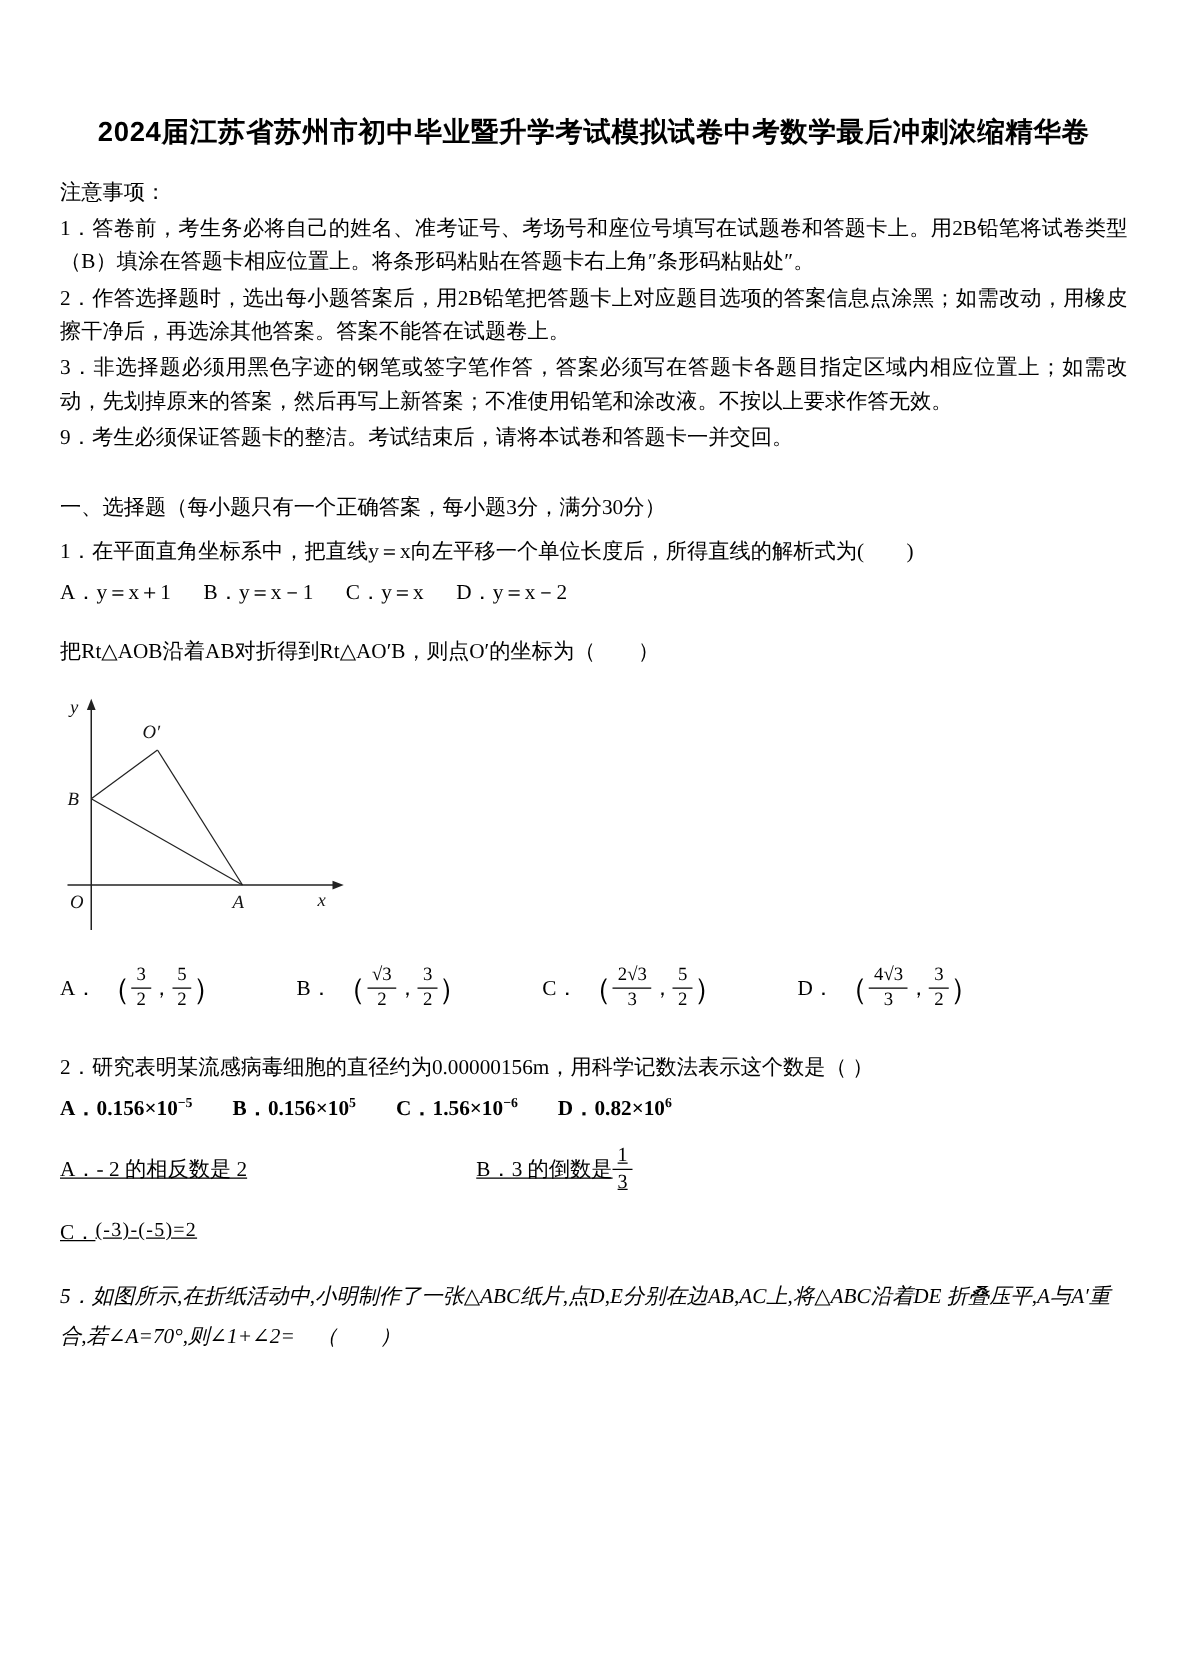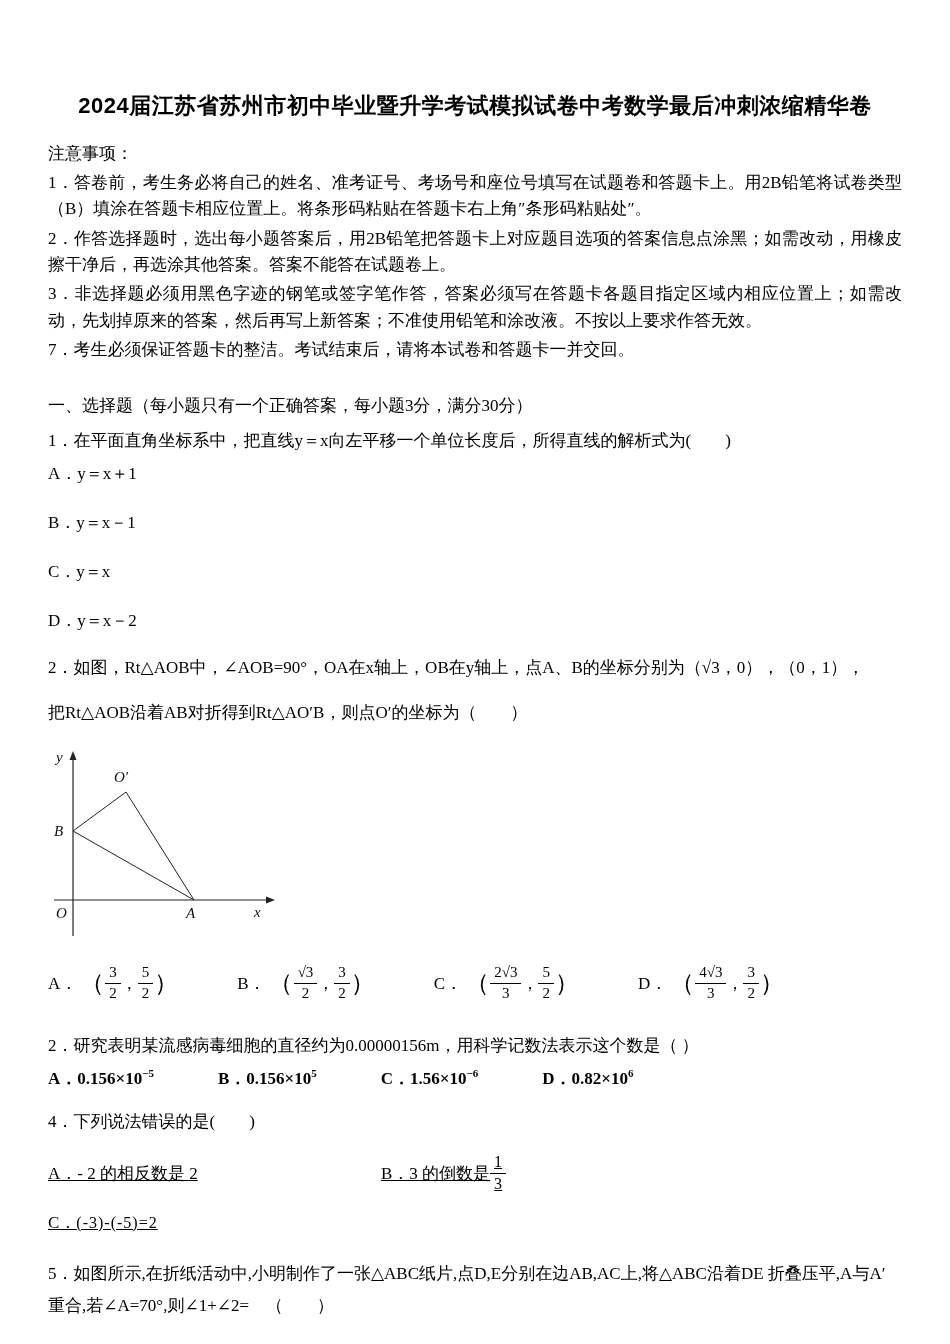--- a/index.html
+++ b/index.html
@@ -10,78 +10,77 @@
     font-size:17px; padding:92px 45px 60px 45px; position:relative;
   }
   .title {
     font-family:"Liberation Sans","DejaVu Sans",sans-serif;
     font-size:22px; font-weight:bold; text-align:center;
     letter-spacing:0.5px; margin-bottom:20px; line-height:1.3;
   }
   .notice p { line-height:1.55; margin-bottom:3px; text-align:justify; }
   .section-heading { margin-top:30px; margin-bottom:8px; line-height:1.5; }
   .stem { line-height:1.6; }
-  .q-options-line { margin:8px 0 22px 0; display:flex; gap:26px;flex-direction:column; }
+  .q-options-line { margin:8px 0 22px 0; display:flex; gap:26px; }
   .question { margin-bottom:6px; }
 
   .stem-q2a { margin-top:14px; margin-bottom:18px; }
   .stem-q2b { margin-bottom:22px; }
 
   .figure-wrap { margin:6px 0 16px 0; }
   .figtext { font-style:italic; font-size:15px; font-family:"Liberation Serif","DejaVu Serif",serif; fill:#111; }
 
   .q2-options { display:flex; gap:58px; align-items:center; margin:10px 0 30px 0; }
   .q2-option { display:flex; align-items:center; }
   .opt-label { margin-right:2px; }
   .paren { font-size:24px; font-weight:400; padding:0 1px; }
   .frac { display:inline-block; text-align:center; vertical-align:middle; font-size:15px; line-height:1.15; }
   .frac .num { display:block; padding:0 4px 1px 4px; border-bottom:1px solid #000; }
   .frac .den { display:block; padding:1px 4px 0 4px; }
 
-  .q3-options { display:flex; gap:64px; margin:8px 0 18px 0; }
+  .q3-options { display:flex; gap:32px; margin:8px 0 18px 0; }
   .q3-options sup { font-size:11px; }
   .q3-opt { font-weight:bold; }
 
   .q4-row { display:flex; align-items:center; margin:18px 0;text-decoration:underline; }
   .q4-cell-left { width:333px; display:flex; align-items:center; }
   .q4-cell-right { display:flex; align-items:center; }
   .math-lg { font-size:16px; letter-spacing:1px; }
   .frac-b { font-size:16px; }
 
-  .stem-q5 { margin-top:24px; line-height:1.9; }
+  .stem-q5 { margin-top:24px; line-height:1.9;font-style:italic; }
 </style>
 </head>
 <body>
 
 <div class="page">
 
   <h1 class="title">2024届江苏省苏州市初中毕业暨升学考试模拟试卷中考数学最后冲刺浓缩精华卷</h1>
 
   <div class="notice">
     <p class="notice-heading">注意事项：</p>
     <p class="notice-item">1．答卷前，考生务必将自己的姓名、准考证号、考场号和座位号填写在试题卷和答题卡上。用2B铅笔将试卷类型（B）填涂在答题卡相应位置上。将条形码粘贴在答题卡右上角″条形码粘贴处″。</p>
     <p class="notice-item">2．作答选择题时，选出每小题答案后，用2B铅笔把答题卡上对应题目选项的答案信息点涂黑；如需改动，用橡皮擦干净后，再选涂其他答案。答案不能答在试题卷上。</p>
     <p class="notice-item">3．非选择题必须用黑色字迹的钢笔或签字笔作答，答案必须写在答题卡各题目指定区域内相应位置上；如需改动，先划掉原来的答案，然后再写上新答案；不准使用铅笔和涂改液。不按以上要求作答无效。</p>
-    <p class="notice-item">7．考生必须保证答题卡的整洁。考试结束后，请将本试卷和答题卡一并交回。</p>
+    <p class="notice-item">9．考生必须保证答题卡的整洁。考试结束后，请将本试卷和答题卡一并交回。</p>
   </div>
 
   <p class="section-heading">一、选择题（每小题只有一个正确答案，每小题3分，满分30分）</p>
 
   <div class="question">
     <p class="stem">1．在平面直角坐标系中，把直线y＝x向左平移一个单位长度后，所得直线的解析式为(　　)</p>
     <div class="q-options-line">
       <span>A．y＝x＋1</span>
       <span>B．y＝x－1</span>
       <span>C．y＝x</span>
       <span>D．y＝x－2</span>
     </div>
   </div>
 
   <div class="question">
-    <p class="stem stem-q2a">2．如图，Rt△AOB中，∠AOB=90°，OA在x轴上，OB在y轴上，点A、B的坐标分别为（√3，0），（0，1），</p>
     <p class="stem stem-q2b">把Rt△AOB沿着AB对折得到Rt△AO′B，则点O′的坐标为（　　）</p>
 
     <div class="figure-wrap">
       <svg width="235" height="195" viewBox="0 0 235 195">
 
         <line x1="25" y1="10" x2="25" y2="188" stroke="#222" stroke-width="1.2"></line>
         <polygon points="25,3 21.5,12 28.5,12" fill="#222"></polygon>
 
         <line x1="6" y1="152" x2="220" y2="152" stroke="#222" stroke-width="1.2"></line>
         <polygon points="227,152 218,148.5 218,155.5" fill="#222"></polygon>
@@ -168,21 +167,20 @@
     <p class="stem">2．研究表明某流感病毒细胞的直径约为0.00000156m，用科学记数法表示这个数是（ ）</p>
     <div class="q3-options">
       <span class="q3-opt"><span>A．0.156×10</span><sup>−5</sup></span>
       <span class="q3-opt"><span>B．0.156×10</span><sup>5</sup></span>
       <span class="q3-opt"><span>C．1.56×10</span><sup>−6</sup></span>
       <span class="q3-opt"><span>D．0.82×10</span><sup>6</sup></span>
     </div>
   </div>
 
   <div class="question">
-    <p class="stem">4．下列说法错误的是(　　)</p>
 
     <div class="q4-row">
       <div class="q4-cell-left">
         <span>A．- 2 的相反数是 2</span>
       </div>
       <div class="q4-cell-right">
         <span>B．3 的倒数是</span>
         <span class="frac frac-b">
             <span class="num">1</span>
             <span class="den">3</span>

